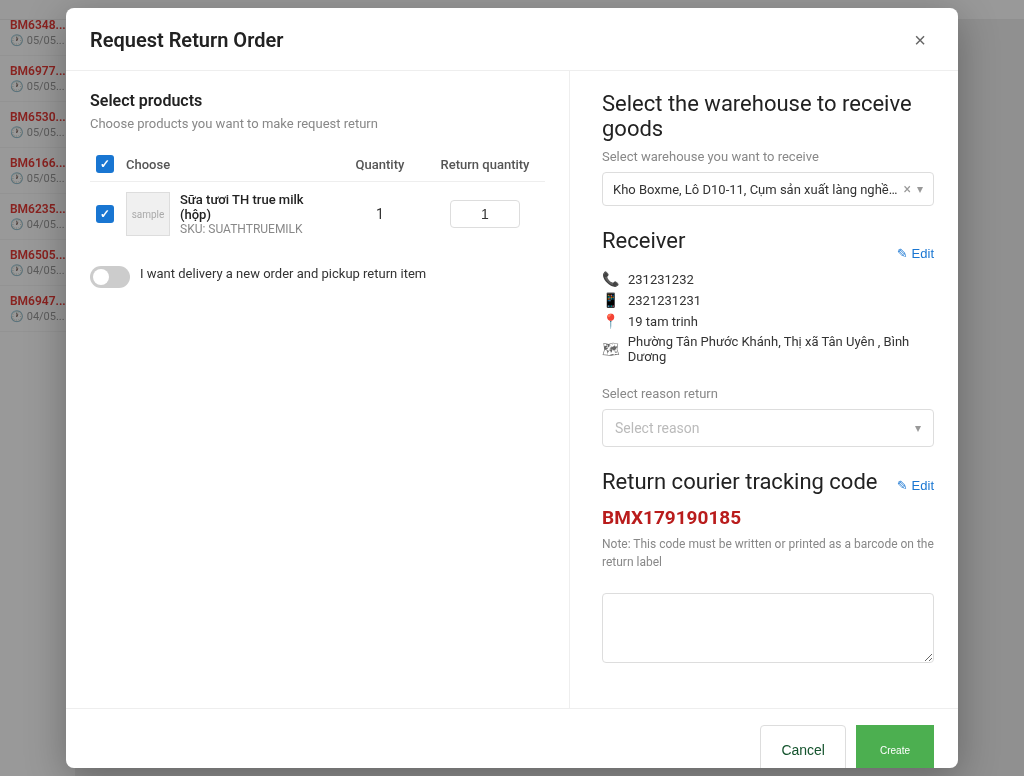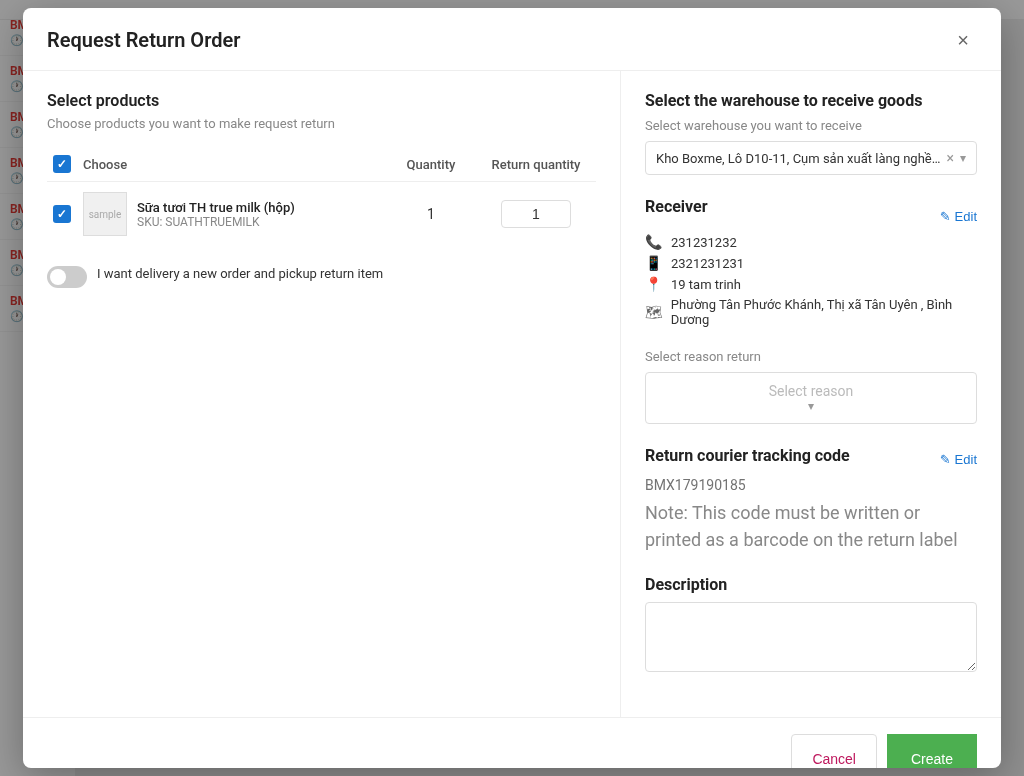--- a/index.html
+++ b/index.html
@@ -39,21 +39,21 @@
       display: flex;
       align-items: center;
       justify-content: center;
       z-index: 10;
     }
 
     
     .modal {
       background: #fff;
       border-radius: 8px;
-      width: 978px;
+      width: 892px;
       max-height: 760px;
       overflow-y: auto;
       position: relative;
       box-shadow: 0 10px 40px rgba(0,0,0,0.3);
     }
 
     .modal-header {
       display: flex;
       align-items: center;
       justify-content: space-between;
@@ -70,21 +70,21 @@
       border: none;
       font-size: 20px;
       color: #666;
       cursor: pointer;
       padding: 4px 8px;
       line-height: 1;
     }
 
     .modal-body {
       display: flex;
-      gap: 0;
+      gap: 8px;
       padding: 0;
     }
 
     
     .left-panel {
       flex: 1;
       padding: 20px 24px;
       border-right: 1px solid #eee;
     }
     .panel-title {
@@ -221,22 +221,22 @@
     .right-panel {
       width: 380px;
       padding: 20px 24px;
       flex-shrink: 0;
     }
 
     .section {
       margin-bottom: 22px;
     }
     .section-title {
-      font-size: 16px;
-      font-weight: 700;
+      font-size: 22px;
+      font-weight: 400;
       color: #222;
       margin-bottom: 8px;
     }
     .section-label {
       font-size: 13px;
       color: #888;
       margin-bottom: 8px;
     }
 
     
@@ -308,46 +308,45 @@
     
     .reason-select {
       width: 100%;
       display: flex;
       align-items: center;
       border: 1px solid #ddd;
       border-radius: 4px;
       padding: 10px 12px;
       background: #fff;
       cursor: pointer;
-      flex-direction: column;
     }
     .reason-placeholder {
       flex: 1;
       font-size: 14px;
       color: #bbb;
     }
     .reason-arrow {
       color: #999;
       font-size: 12px;
     }
 
     
     .tracking-header {
       display: flex;
       align-items: center;
       justify-content: space-between;
       margin-bottom: 4px;
     }
     .tracking-code {
-      font-size: 14px;
-      font-weight: 400;
-      color: #737373;
+      font-size: 19px;
+      font-weight: 700;
+      color: #b91c1c;
     }
     .tracking-note {
-      font-size: 18px;
+      font-size: 12px;
       color: #888;
       line-height: 1.5;
       margin-top: 6px;
     }
 
     
     .desc-textarea {
       width: 100%;
       height: 70px;
       border: 1px solid #ddd;
@@ -366,29 +365,29 @@
       gap: 10px;
       padding: 16px 24px;
       border-top: 1px solid #eee;
     }
     .btn-cancel {
       padding: 16px 20px;
       border: 1px solid #ddd;
       border-radius: 4px;
       background: #fff;
       font-size: 14px;
-      color: #be185d;
+      color: #14532d;
       cursor: pointer;
     }
     .btn-create {
       padding: 10px 24px;
       border: none;
       border-radius: 0;
       background: #4caf50;
-      font-size: 14px;
+      font-size: 10px;
       color: #fff;
       cursor: pointer;
       font-weight: 500;
     }
 
     
     .bg-header {
       position: absolute;
       top: 0; left: 0; right: 0;
       height: 20px;
@@ -543,21 +542,20 @@
             <button class="edit-btn">
               <span class="edit-icon">✎</span>
               <span>Edit</span>
             </button>
           </div>
           <div class="tracking-code">BMX179190185</div>
           <div class="tracking-note">Note: This code must be written or printed as a barcode on the return label</div>
         </div>
 
         <div class="section">
-          <div class="section-title">Description</div>
           <textarea class="desc-textarea" style=""></textarea>
         </div>
 
       </div>
     </div>
 
     <div class="modal-footer">
       <button class="btn-cancel">Cancel</button>
       <button class="btn-create">Create</button>
     </div>

